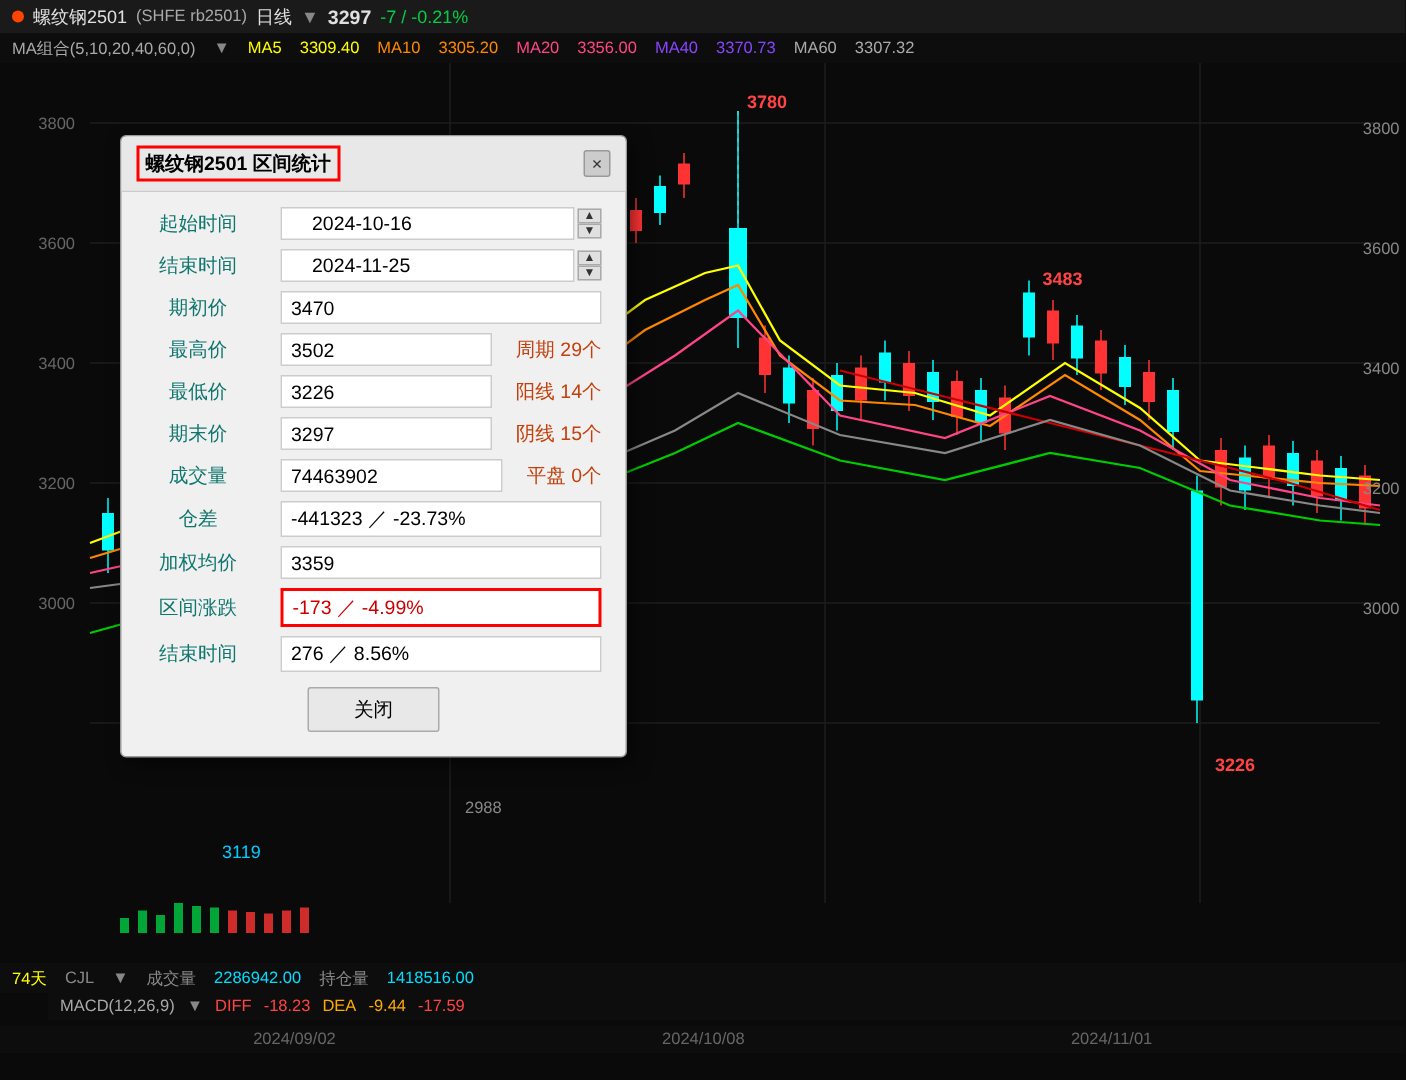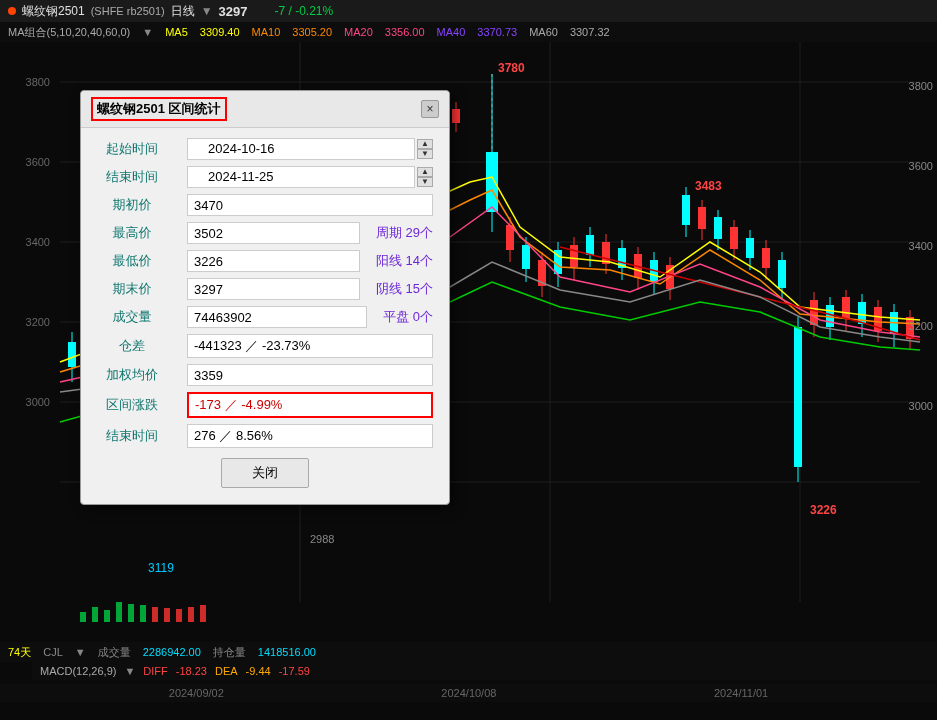--- a/index.html
+++ b/index.html
@@ -28,21 +28,21 @@
 
     .tb-dot {
       width: 8px; height: 8px;
       border-radius: 50%;
       background: #ff4400;
     }
     .tb-title { color: #e0e0e0; font-size: 12px; }
     .tb-exchange { color: #aaa; font-size: 11px; }
     .tb-period { color: #e0e0e0; font-size: 12px; }
     .tb-price { color: #e0e0e0; font-size: 13px; font-weight: bold; }
-    .tb-change { color: #00cc44; font-size: 12px; margin-left: 21px; }
+    .tb-change { color: #00cc44; font-size: 12px; }
 
     
     #ma-bar {
       position: absolute;
       top: 22px; left: 0;
       width: 100%;
       height: 20px;
       background: #0d0d0d;
       display: flex;
       align-items: center;
@@ -132,21 +132,21 @@
       width: 100%; height: 100%;
       background: transparent;
       z-index: 100;
     }
 
     
     #stats-dialog {
       position: absolute;
       top: 90px;
       left: 80px;
-      width: 370px;
+      width: 338px;
       background: #f0f0f0;
       border: 1px solid #999;
       border-radius: 4px;
       box-shadow: 4px 4px 12px rgba(0,0,0,0.5);
       z-index: 101;
     }
 
     #dialog-titlebar {
       background: #e8e8e8;
       border-bottom: 1px solid #ccc;
@@ -244,21 +244,21 @@
       display: flex;
       align-items: center;
       justify-content: center;
       font-size: 8px;
       color: #333;
       line-height: 1;
     }
 
     .right-annotation {
       margin-left: 16px;
-      color: #6d28d9;
+      color: #c2410c;
       font-size: 13px;
       white-space: nowrap;
     }
 
     
     #dialog-close-btn {
       display: flex;
       justify-content: center;
       margin-top: 10px;
     }

